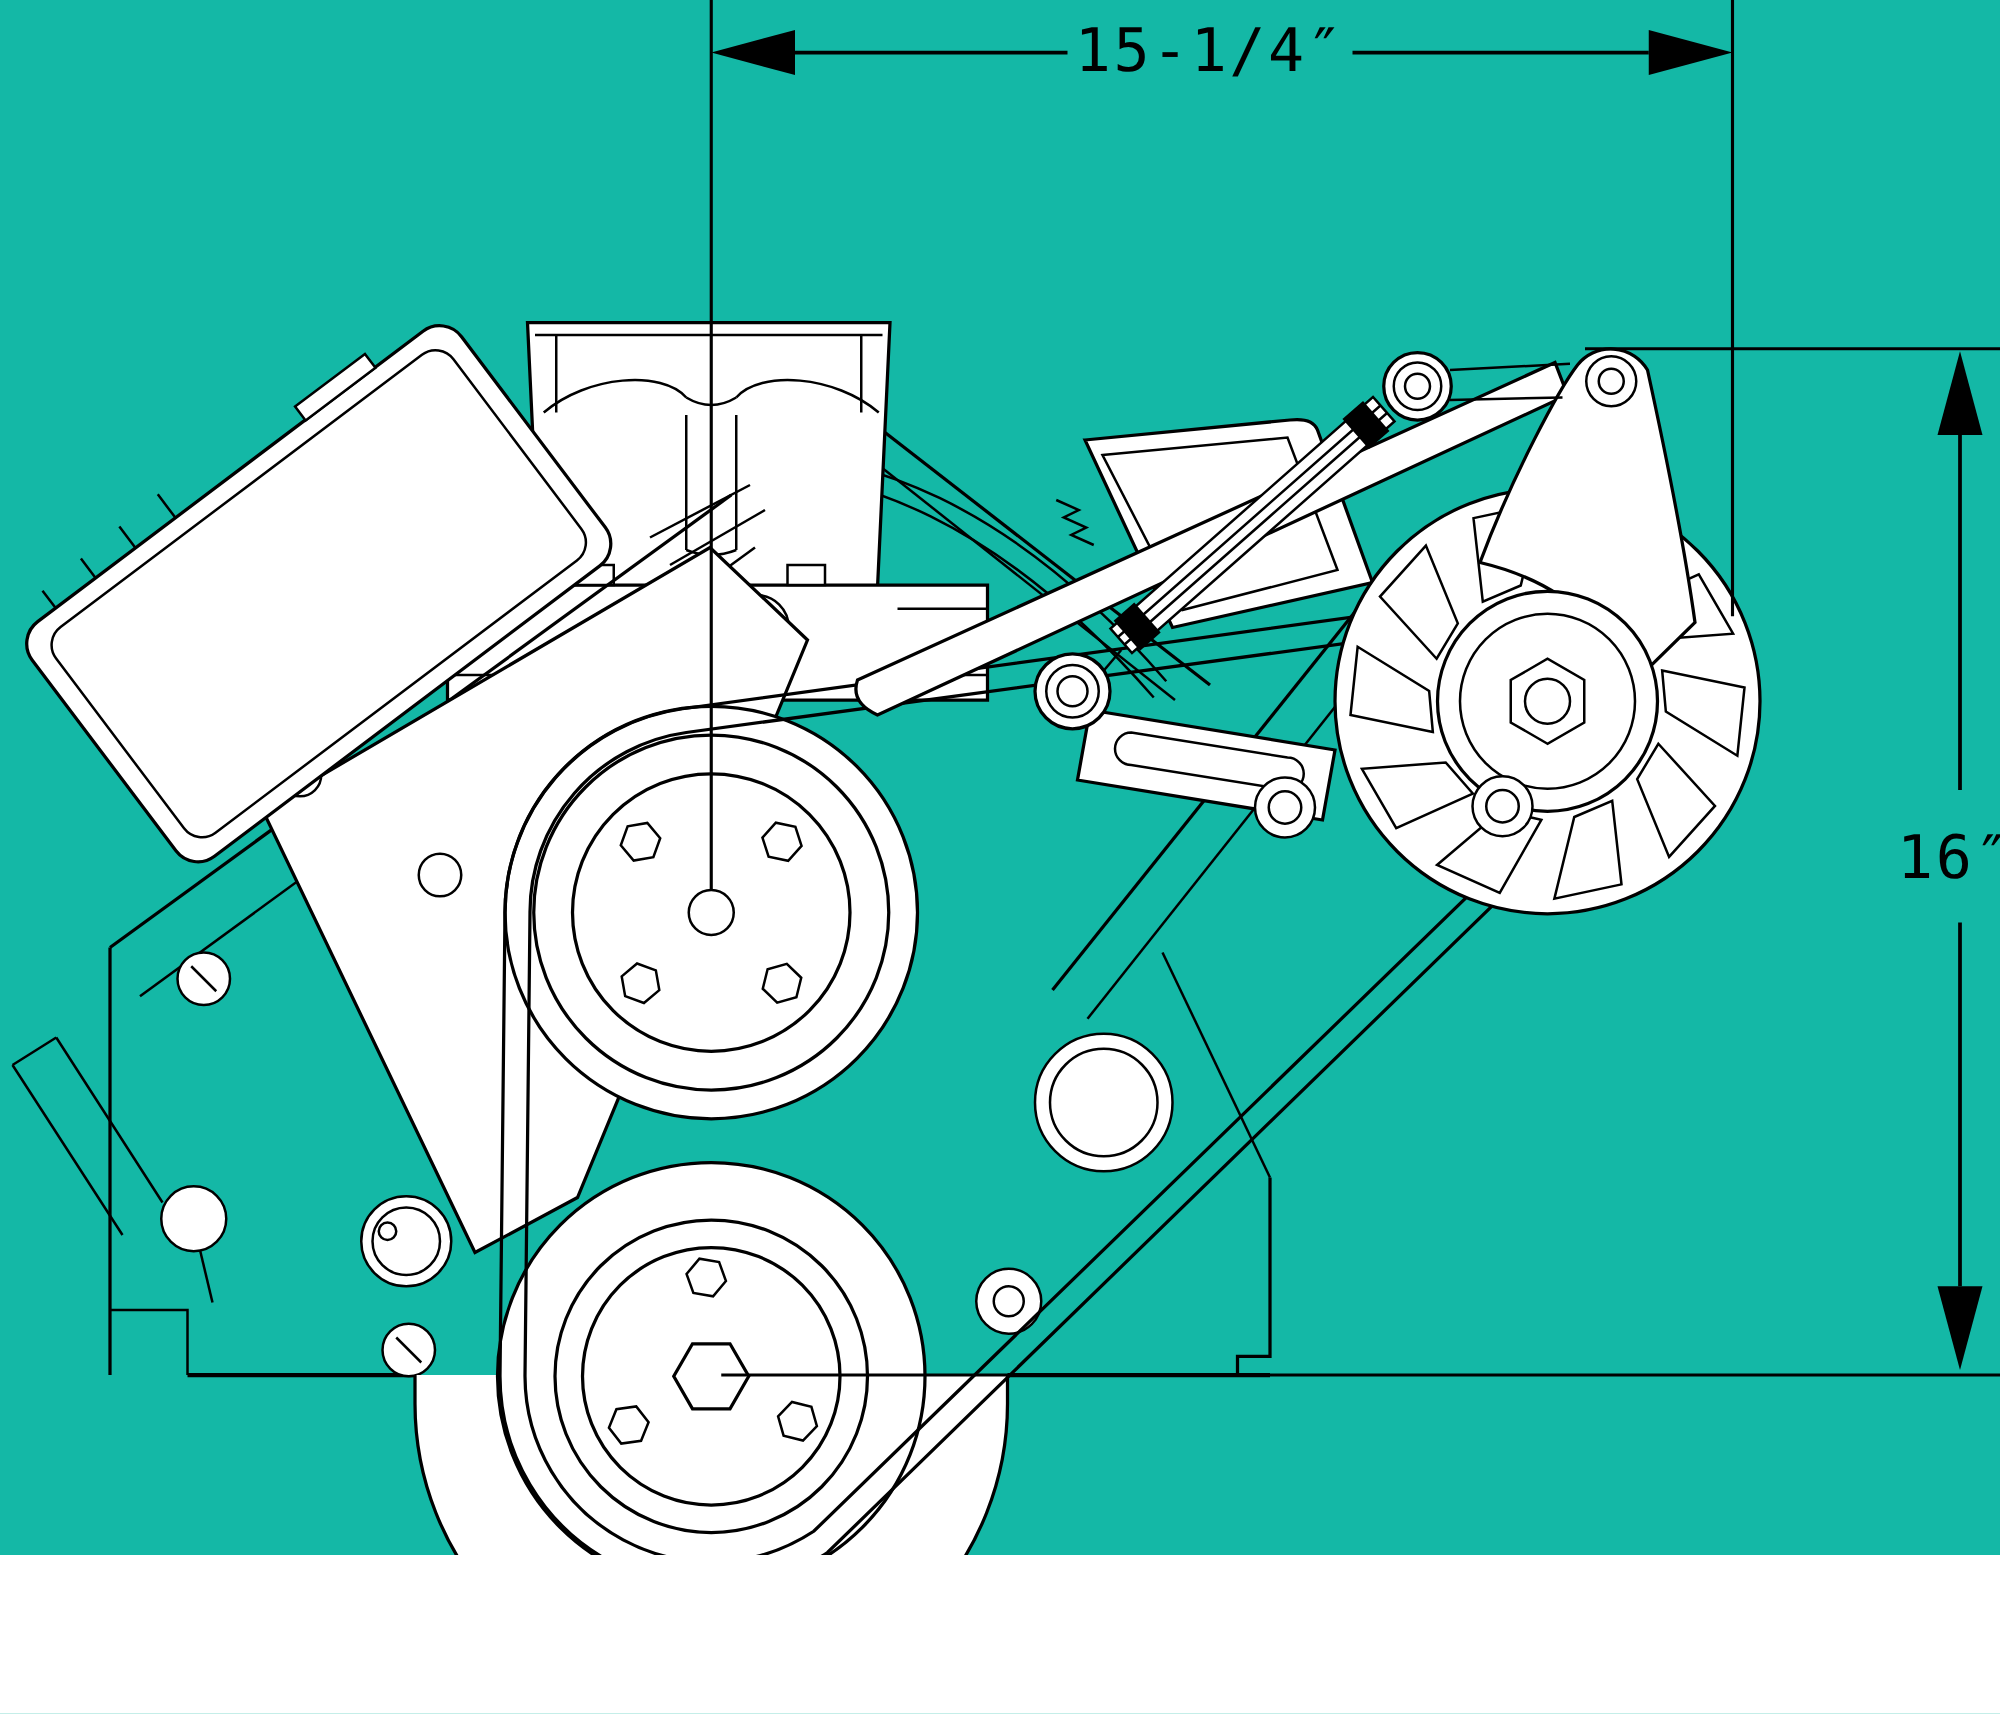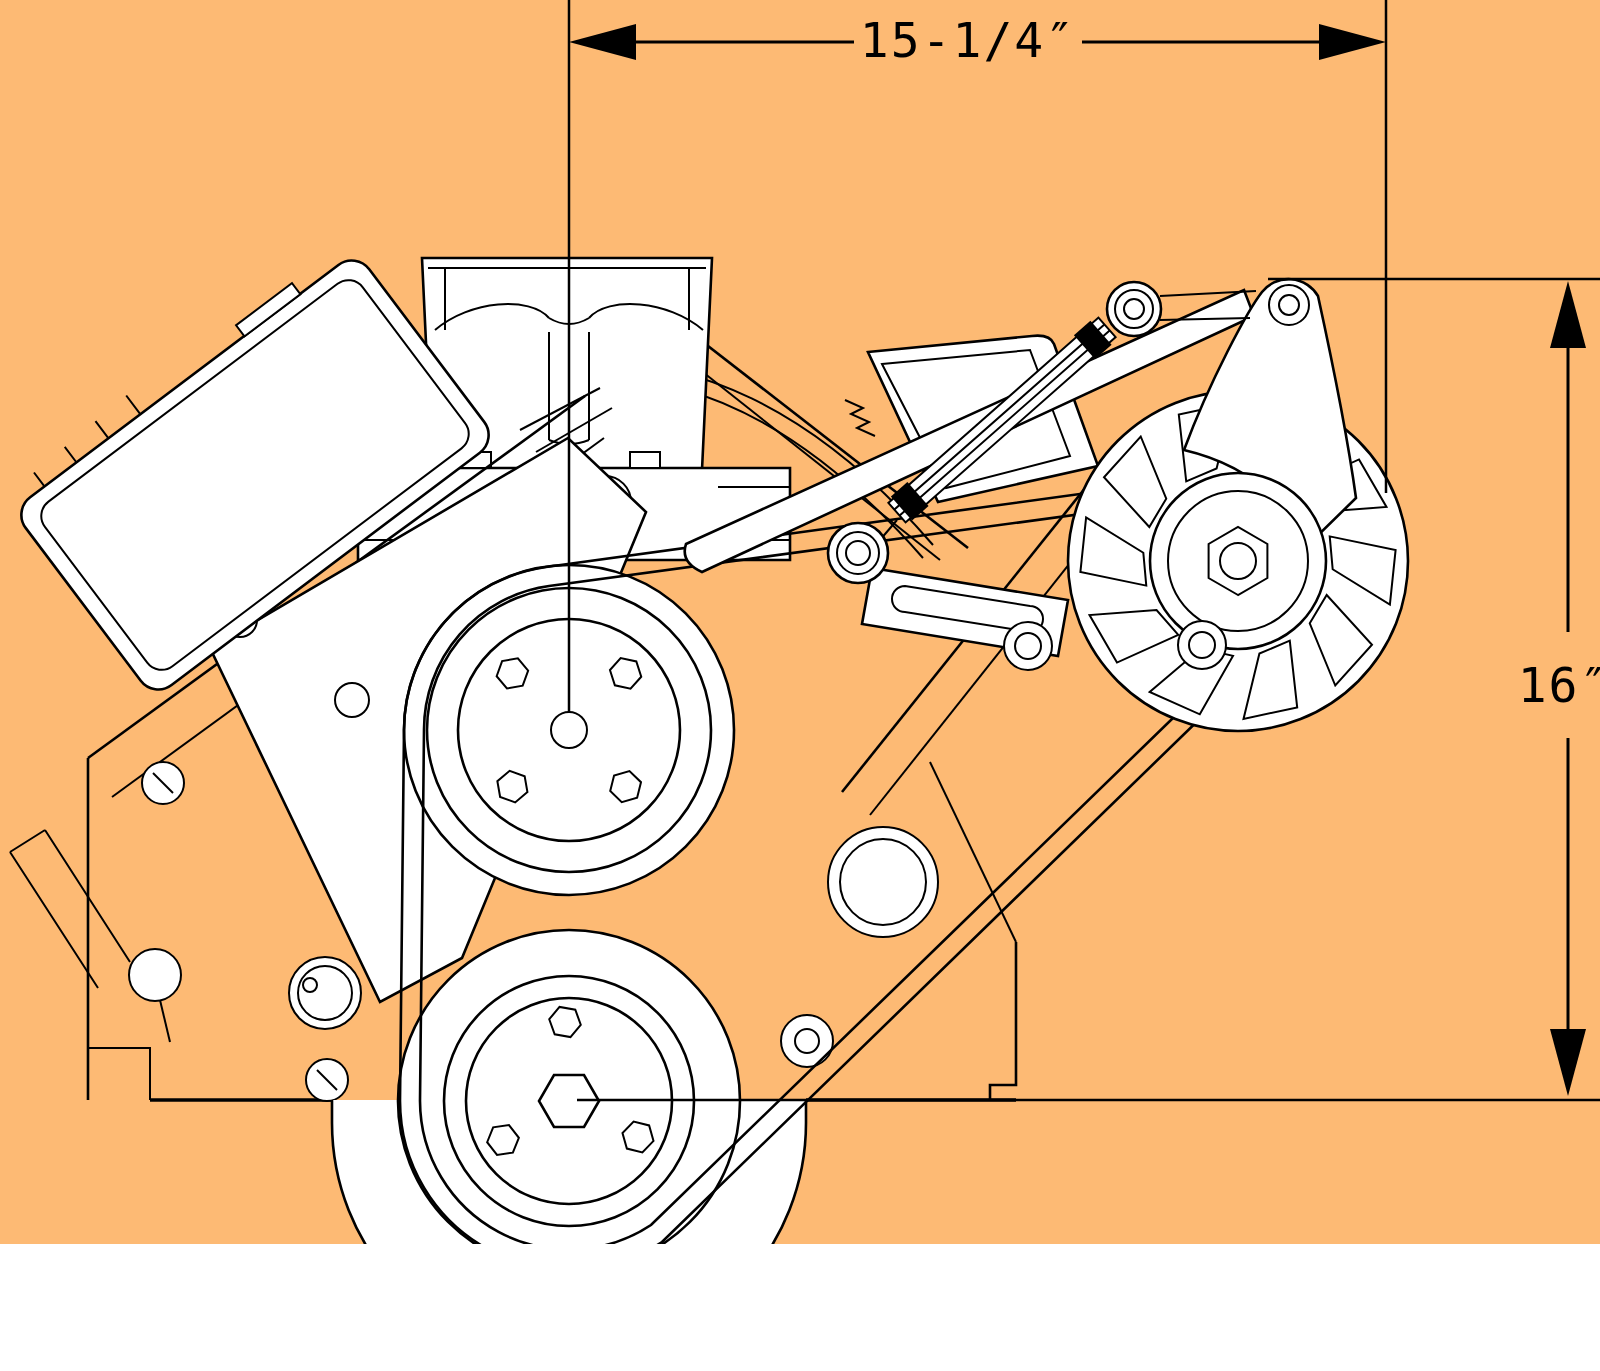--- a/index.html
+++ b/index.html
@@ -1,16 +1,16 @@
 <!DOCTYPE html>
 <html><head>
 <meta charset="utf-8">
 <style>
   html,body{margin:0;padding:0;background:#ffffff;}
-  .stage{width:1600px;height:1244px;position:relative;background:#fdba74;overflow:hidden;}
+  .stage{width:1600px;height:1244px;position:relative;background:#14b8a6;overflow:hidden;}
   svg{display:block;}
   .ln{fill:none;stroke:#000;stroke-width:2.6;}
   .ln2{fill:none;stroke:#000;stroke-width:2;}
   .wh{fill:#fff;stroke:#000;stroke-width:2.6;}
   .wh2{fill:#fff;stroke:#000;stroke-width:2;}
   .blk{fill:#000;stroke:none;}
   .dim{fill:none;stroke:#000;stroke-width:3;}
   .ext{fill:none;stroke:#000;stroke-width:2.5;}
   .dimtext{font-family:"DejaVu Sans Mono","DejaVu Sans",monospace;font-size:48px;fill:#000;letter-spacing:2px;}
 </style>

